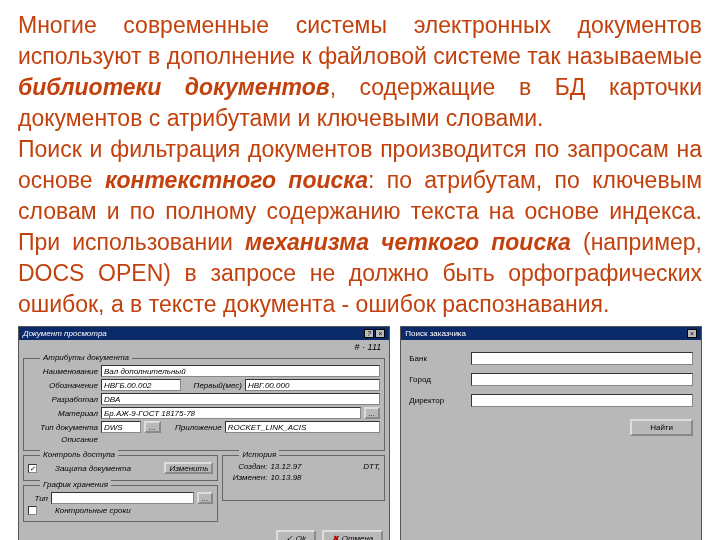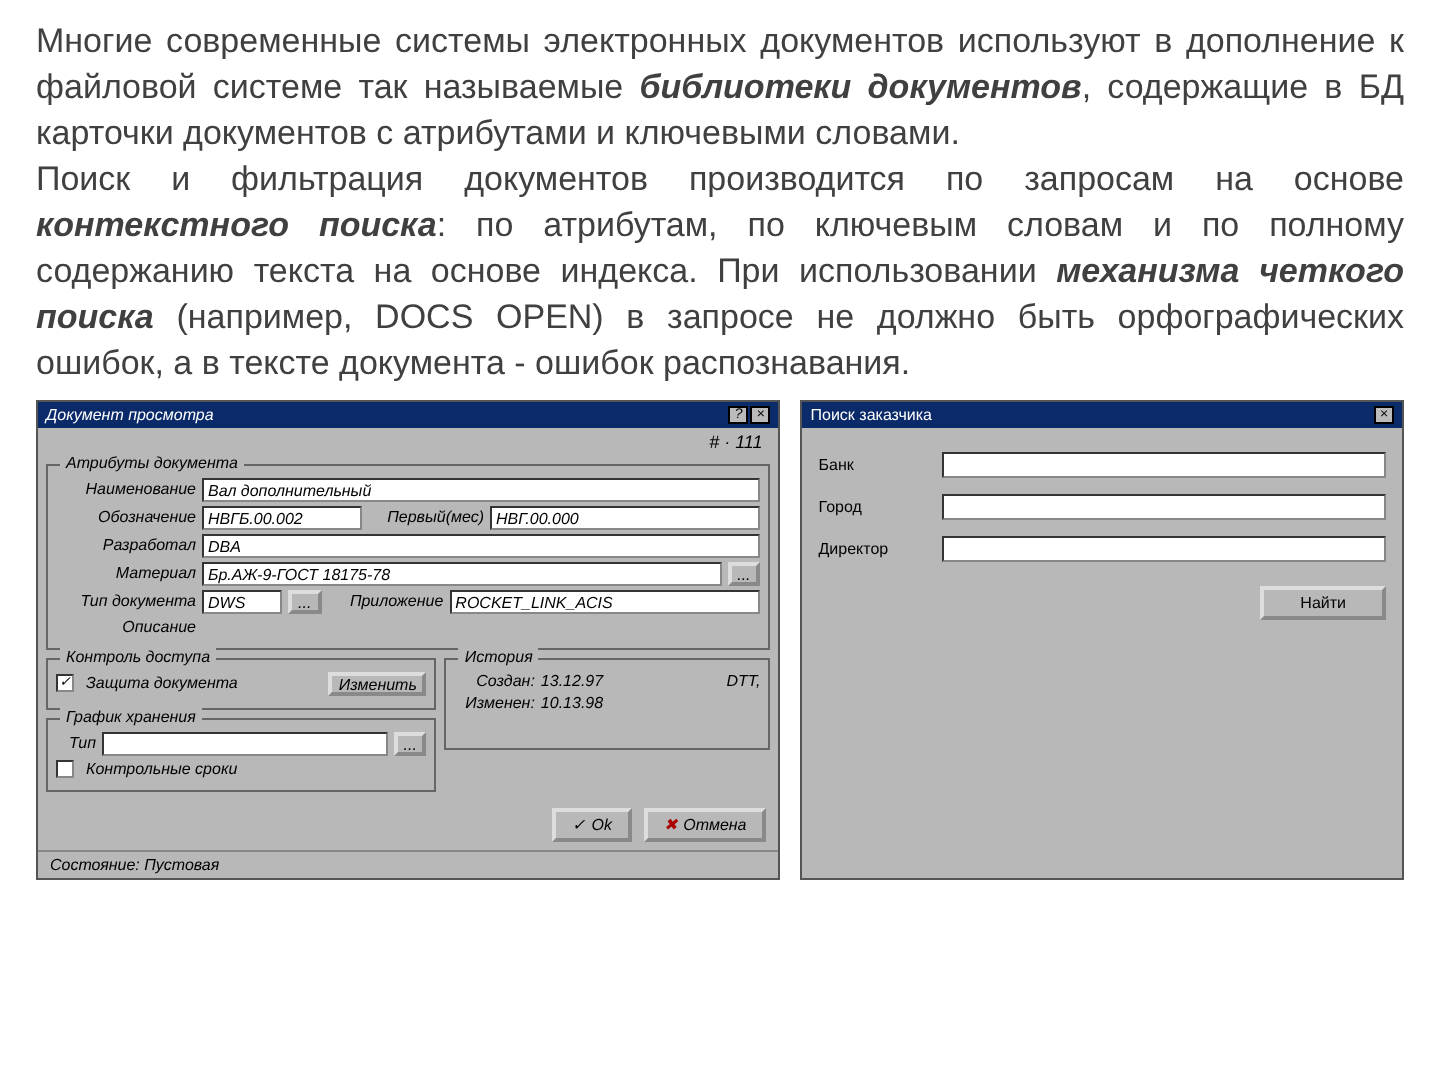--- a/index.html
+++ b/index.html
@@ -6,24 +6,24 @@
   body {
     margin: 0;
     width: 720px;
     height: 540px;
     font-family: Arial, sans-serif;
     background: #fff;
     overflow: hidden;
   }
   .paragraph {
     padding: 10px 18px 6px 18px;
-    font-size: 17px;
+    font-size: 23px;
     line-height: 1.35;
     text-align: justify;
-    color: #404040;
+    color: #c2410c;
   }
   .paragraph b { font-weight: bold; }
   .paragraph i { font-style: italic; }
   .windows {
     display: flex;
     gap: 10px;
     padding: 0 18px;
   }
   .win {
     background: #b8b8b8;
@@ -53,21 +53,21 @@
     color: #000;
   }
   .group {
     border: 1px solid #666;
     margin: 4px;
     padding: 4px 4px 4px 4px;
     position: relative;
   }
   .group-title {
     position: absolute;
-    top: -6px; left: 6px;
+    top: -6px; left: 16px;
     background: #b8b8b8;
     padding: 0 3px;
     font-size: 8px;
   }
   .row {
     display: flex;
     align-items: center;
     margin: 2px 0;
     gap: 3px;
   }
@@ -105,21 +105,21 @@
   .bot-row {
     display: flex;
     gap: 4px;
     margin: 4px;
   }
   .left-col { flex: 1.2; }
   .right-col { flex: 1; }
   .chk {
     display: flex;
     align-items: center;
-    gap: 6px;
+    gap: 18px;
     font-size: 8px;
     margin: 2px 0;
   }
   .chkbox {
     width: 9px; height: 9px;
     background: #fff;
     border: 1px inset #888;
     font-size: 7px;
     line-height: 7px;
     text-align: center;

